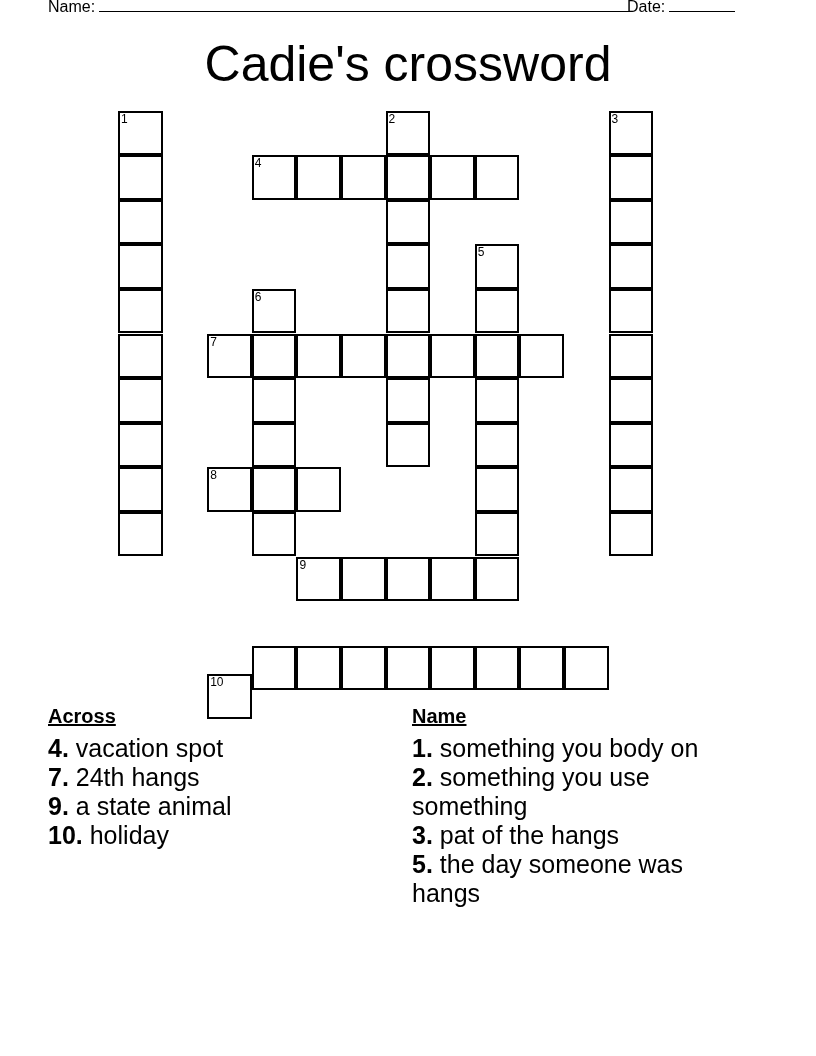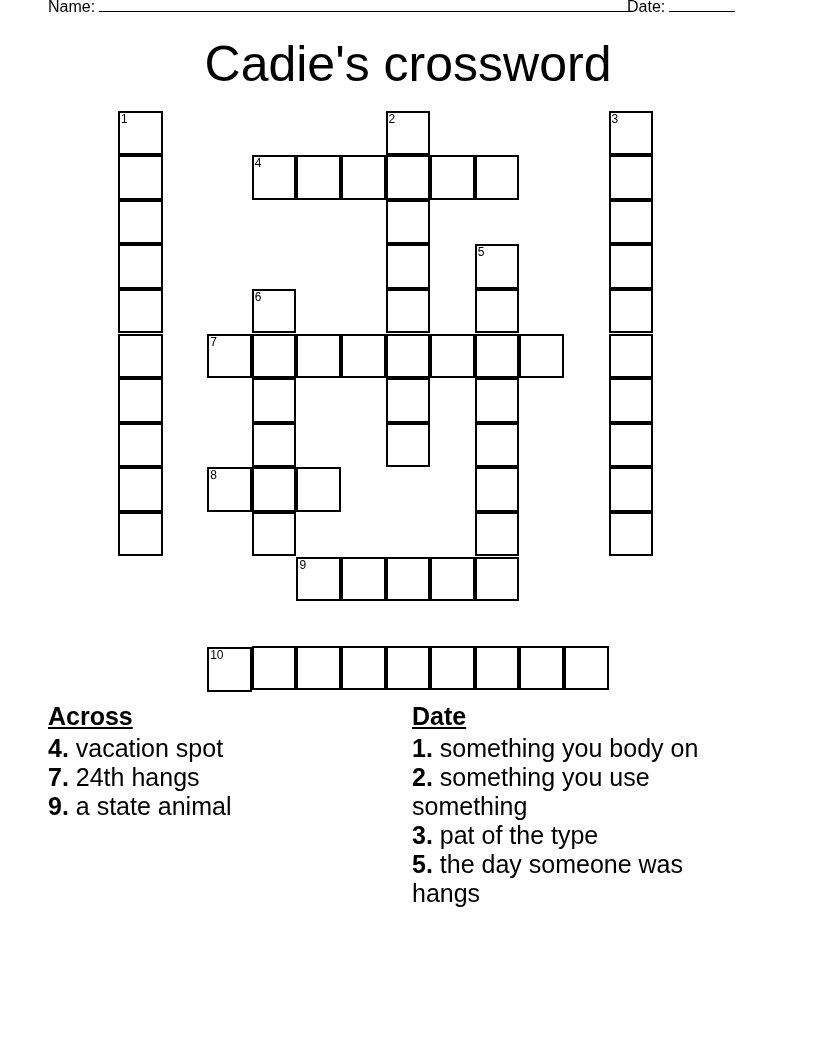--- a/index.html
+++ b/index.html
@@ -9,21 +9,21 @@
     .name-line { display: inline-block; width: 532px; border-bottom: 1px solid #000; height: 14px; margin-left: 4px; vertical-align: baseline; }
     .date-wrap { position: absolute; left: 627px; top: -3px; font-size: 16px; white-space: nowrap; }
     .date-line { display: inline-block; width: 66px; border-bottom: 1px solid #000; height: 14px; margin-left: 4px; }
     .title { position: absolute; top: 34px; left: 0; width: 816px; text-align: center; font-size: 50px; line-height: 60px; }
     .grid { position: absolute; left: 0; top: 0; width: 816px; height: 700px; }
     .cell { position: absolute; width: 44.6px; height: 44.6px; box-sizing: border-box; border: 2px solid #000; background: #fff; }
     .cell .num { position: absolute; left: 1px; top: 0px; font-size: 12px; line-height: 13px; }
     .clues { position: absolute; top: 700px; font-size: 25px; line-height: 29px; }
     .clues.across { left: 48px; width: 330px; }
     .clues.down { left: 412px; width: 340px; }
-    .clues h2 { margin: 0 0 2px 0; font-size: 25px; font-weight: bold; text-decoration: underline; line-height: 32px; }
+    .clues h2 { margin: 0 0 2px 0; font-size: 20px; font-weight: bold; text-decoration: underline; line-height: 32px; }
     .clue { margin: 0; }
     .clue b { font-weight: bold; }
   </style>
 </head>
 <body>
 
 <div class="header-row">
   <span class="lbl">Name:</span><span class="name-line"></span>
 </div>
 <div class="date-wrap">
@@ -102,39 +102,40 @@
     <div class="cell" style="left: 207.2px; top: 467.3px;">
       <span class="num">8</span>
     </div>
     <div class="cell" style="left: 296.4px; top: 467.3px;"></div>
     <div class="cell" style="left: 296.4px; top: 556.5px;">
       <span class="num">9</span>
     </div>
     <div class="cell" style="left: 341px; top: 556.5px;"></div>
     <div class="cell" style="left: 385.6px; top: 556.5px;"></div>
     <div class="cell" style="left: 430.2px; top: 556.5px;"></div>
-    <div class="cell" style="left: 207.2px; top: 647px;">
+    <div class="cell" style="left: 207.2px; top: 674px;">
       <span class="num">10</span>
     </div>
     <div class="cell" style="left: 251.8px; top: 645.7px;"></div>
     <div class="cell" style="left: 296.4px; top: 645.7px;"></div>
     <div class="cell" style="left: 341px; top: 645.7px;"></div>
     <div class="cell" style="left: 385.6px; top: 645.7px;"></div>
     <div class="cell" style="left: 430.2px; top: 645.7px;"></div>
     <div class="cell" style="left: 474.8px; top: 645.7px;"></div>
     <div class="cell" style="left: 519.4px; top: 645.7px;"></div>
     <div class="cell" style="left: 564px; top: 645.7px;"></div>
   </div>
 
 <div class="clues across">
   <h2>Across</h2>
   <p class="clue"><b>4.</b> <span>vacation spot</span></p>
   <p class="clue"><b>7.</b> <span>24th hangs</span></p>
   <p class="clue"><b>9.</b> <span>a state animal</span></p>
+  <p class="clue"><b>10.</b> <span>holiday</span></p>
 </div>
 
 <div class="clues down">
-  <h2>Date</h2>
+  <h2>Name</h2>
   <p class="clue"><b>1.</b> <span>something you body on</span></p>
   <p class="clue"><b>2.</b> <span>something you use something</span></p>
-  <p class="clue"><b>3.</b> <span>pat of the type</span></p>
+  <p class="clue"><b>3.</b> <span>pat of the hangs</span></p>
   <p class="clue"><b>5.</b> <span>the day someone was hangs</span></p>
 </div>
 
 </body></html>

